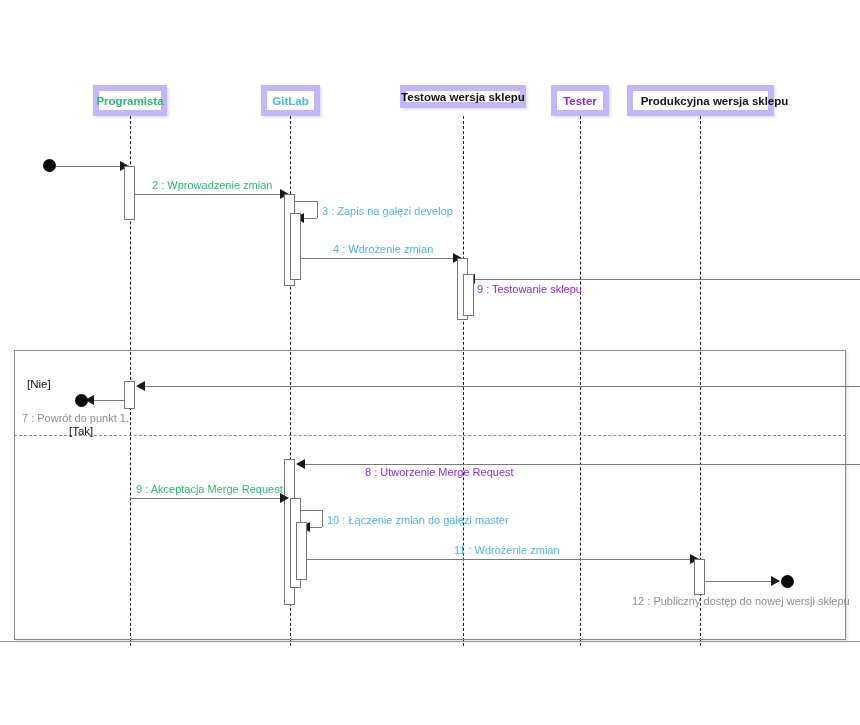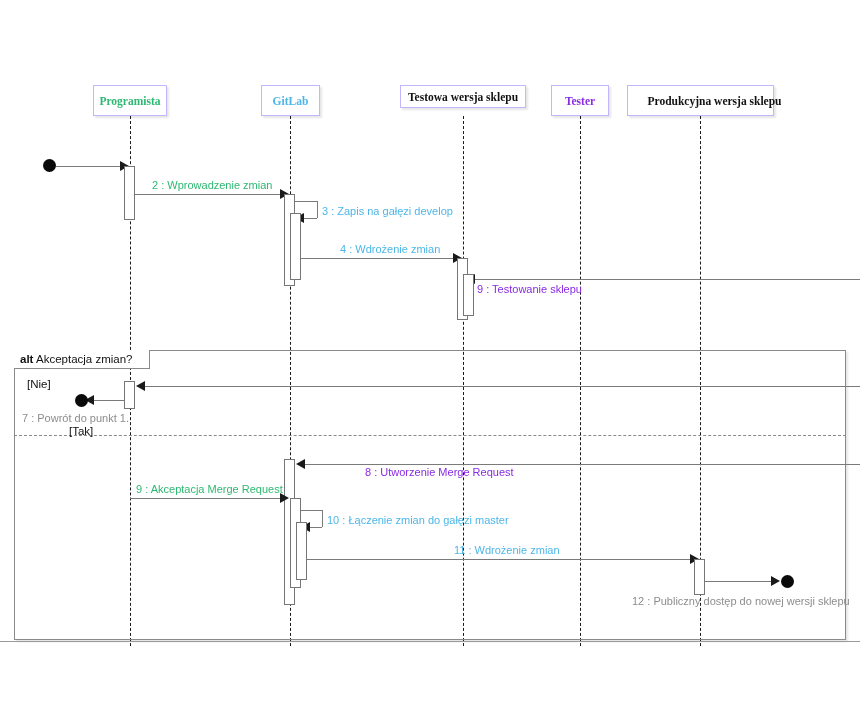--- a/index.html
+++ b/index.html
@@ -13,30 +13,29 @@
   #canvas {
     position: relative;
     width: 860px;
     height: 725px;
     background: #ffffff;
     overflow: hidden;
   }
   .lifeline-box {
     position: absolute;
     box-sizing: border-box;
-    border: 1px solid #c4b5fd;
+    border: 6px solid #c4b5fd;
     background: #ffffff;
     display: flex;
     align-items: center;
     justify-content: center;
     font-size: 11.5px;
     font-weight: bold;
     box-shadow: 2px 2px 2px rgba(0,0,0,0.10);
     white-space: nowrap;
-    font-family: Liberation Serif, serif;
   }
   .lifeline-dash {
     position: absolute;
     width: 0;
     border-left: 1px dashed #1a1a1a;
   }
   .activation {
     position: absolute;
     box-sizing: border-box;
     border: 1px solid #767676;
@@ -152,38 +151,34 @@
   <div class="activation" style="left:284px; top:194px; width:11px; height:92px;"></div>
 
   <div class="msg-label" style="left:322px; top:205px; color:#4db6e8;">3 : Zapis na gałęzi develop</div>
   <div class="msg-line" style="left:295px; top:201px; width:22px;"></div>
   <div class="msg-vline" style="left:317px; top:201px; height:17px;"></div>
   <div class="msg-line" style="left:303px; top:218px; width:14px;"></div>
   <div class="arrow-l" style="left:295px; top:213px;"></div>
 
   <div class="activation" style="left:290px; top:213px; width:11px; height:67px;"></div>
 
-  <div class="msg-label" style="left:340px; top:243px; color:#4db6e8;">4 : Wdrożenie zmian</div>
+  <div class="msg-label" style="left:333px; top:243px; color:#4db6e8;">4 : Wdrożenie zmian</div>
   <div class="msg-line" style="left:301px; top:258px; width:158px;"></div>
   <div class="arrow-r" style="left:453px; top:253px;"></div>
 
   <div class="activation" style="left:457px; top:258px; width:11px; height:62px;"></div>
 
   <div class="msg-label" style="left:477px; top:283px; color:#8a2be2;">9 : Testowanie sklepu</div>
   <div class="msg-line" style="left:473px; top:279px; width:387px;"></div>
   <div class="arrow-l" style="left:466px; top:274px;"></div>
 
   <div class="activation" style="left:463px; top:274px; width:11px; height:42px;"></div>
 
   <div class="frame" style="left:14px; top:350px; width:832px; height:290px;"></div>
 
-  <div class="frame-tab" style="left:14px; top:350px;">
-    <span class="kw">alt</span>
-    <span class="cond">Akceptacja zmian?</span>
-  </div>
 
   <div class="frame-divider" style="left:14px; top:435px; width:832px;"></div>
 
   <div class="guard" style="left:27px; top:378px;text-align:right;">[Nie]</div>
   <div class="guard" style="left:27px; top:425px;margin-left:42px;">[Tak]</div>
 
   <div class="msg-line" style="left:143px; top:386px; width:717px;"></div>
   <div class="arrow-l" style="left:136px; top:381px;"></div>
 
   <div class="activation" style="left:124px; top:381px; width:11px; height:28px;"></div>

